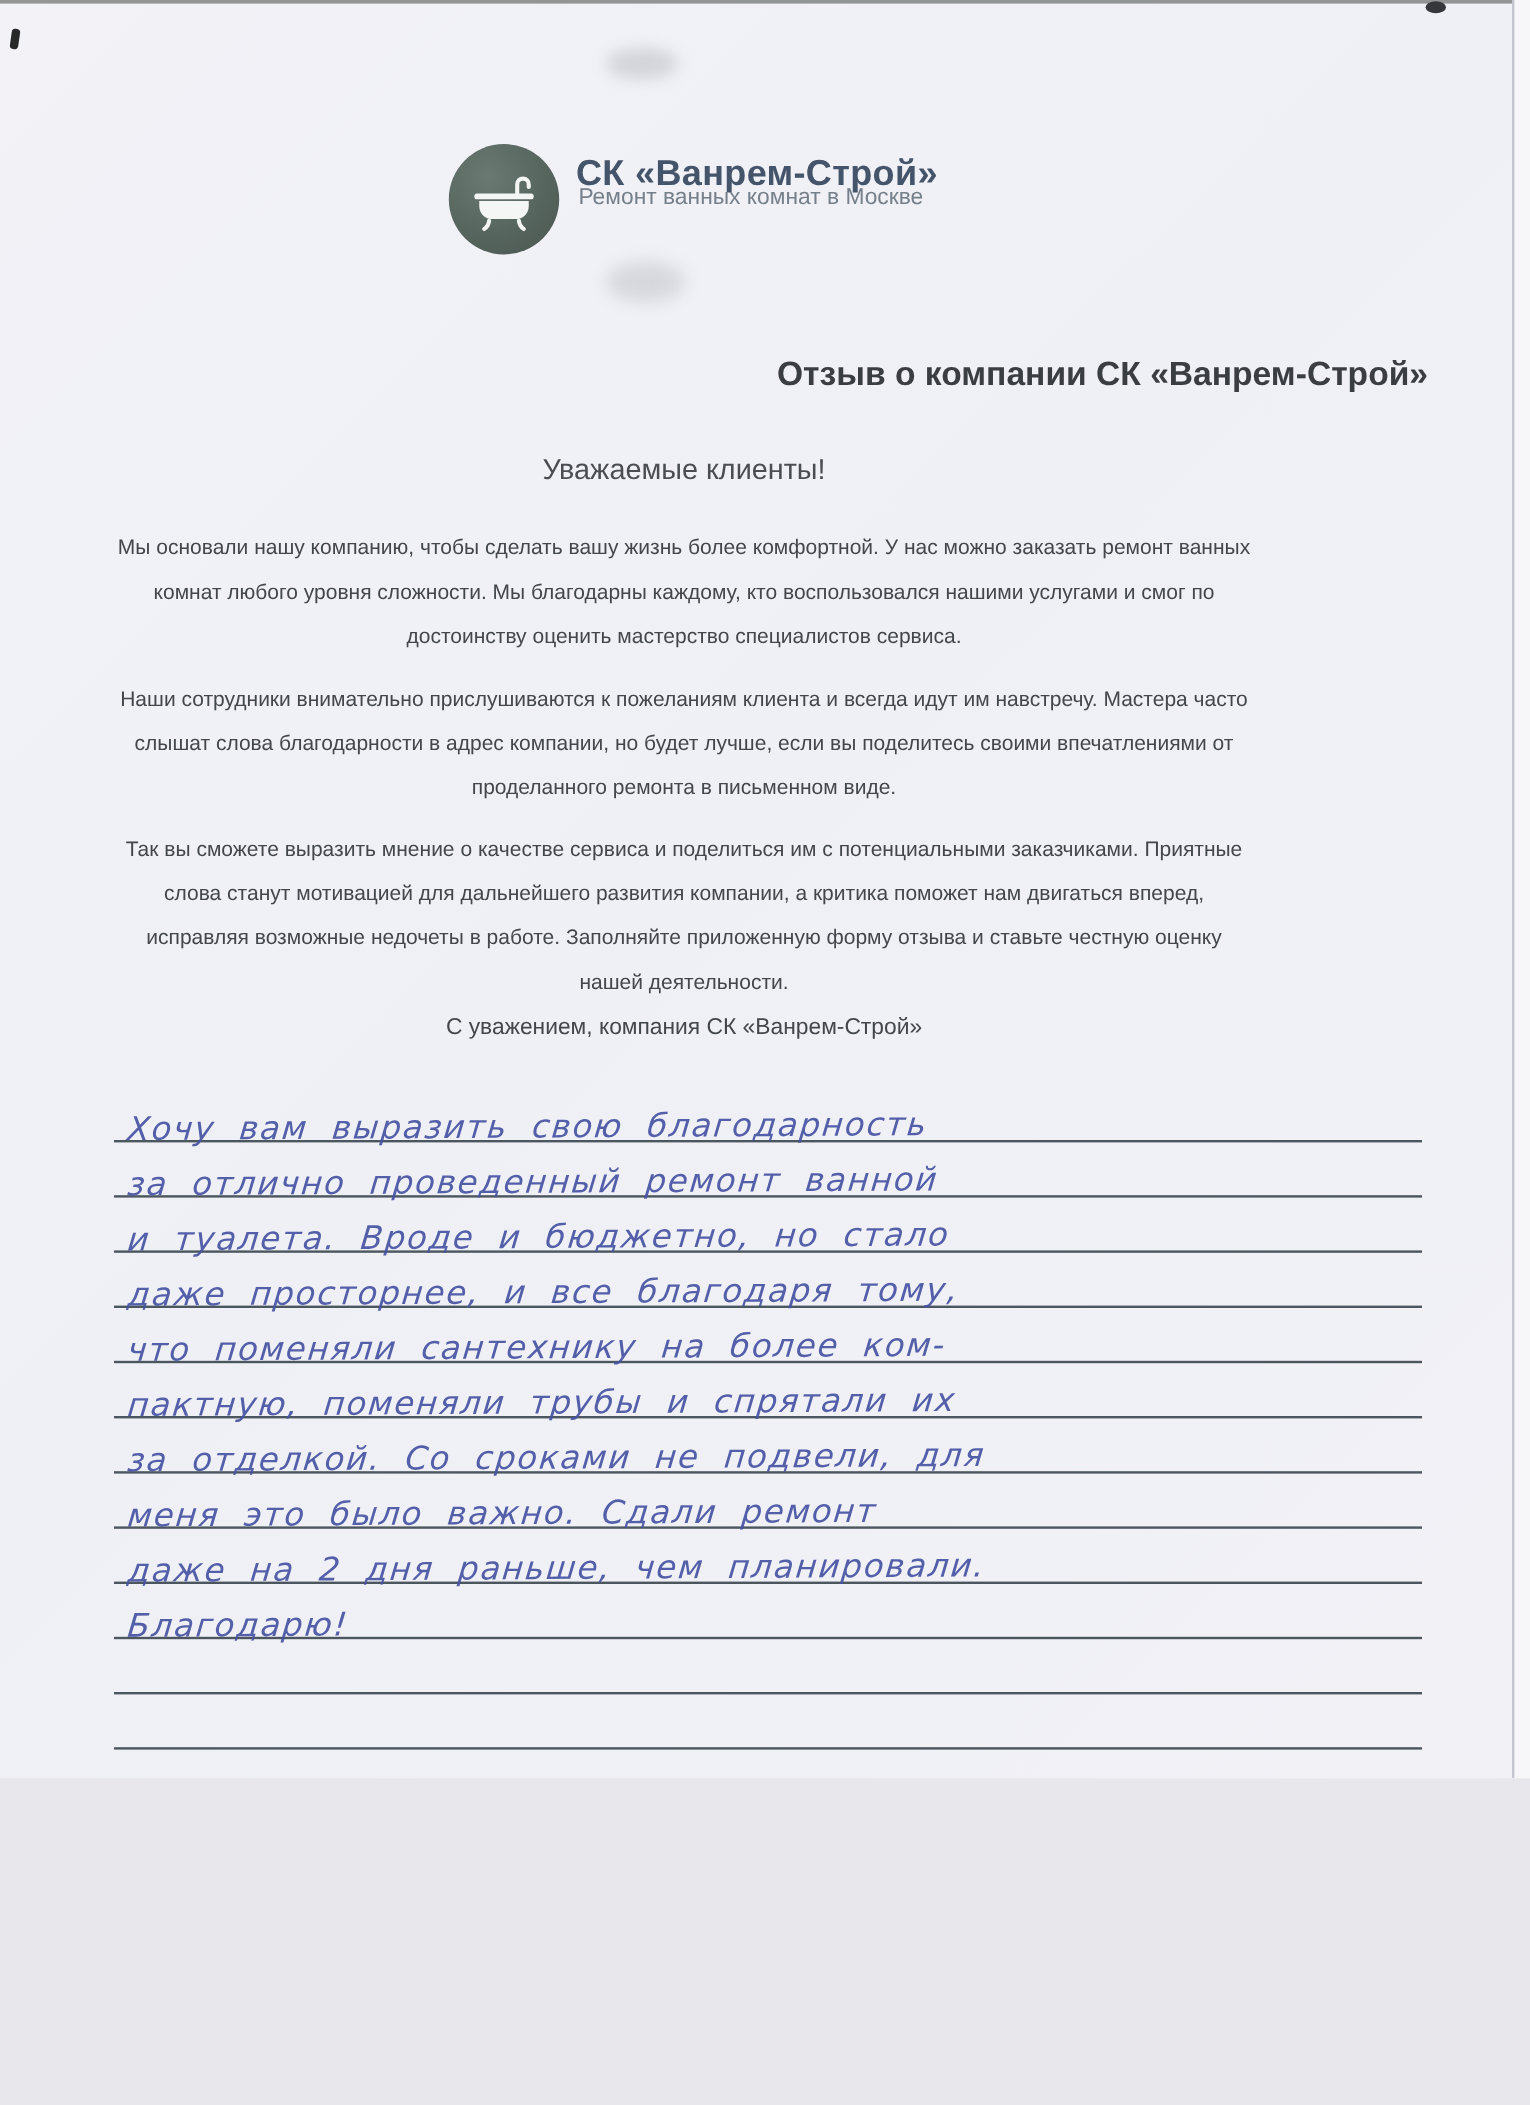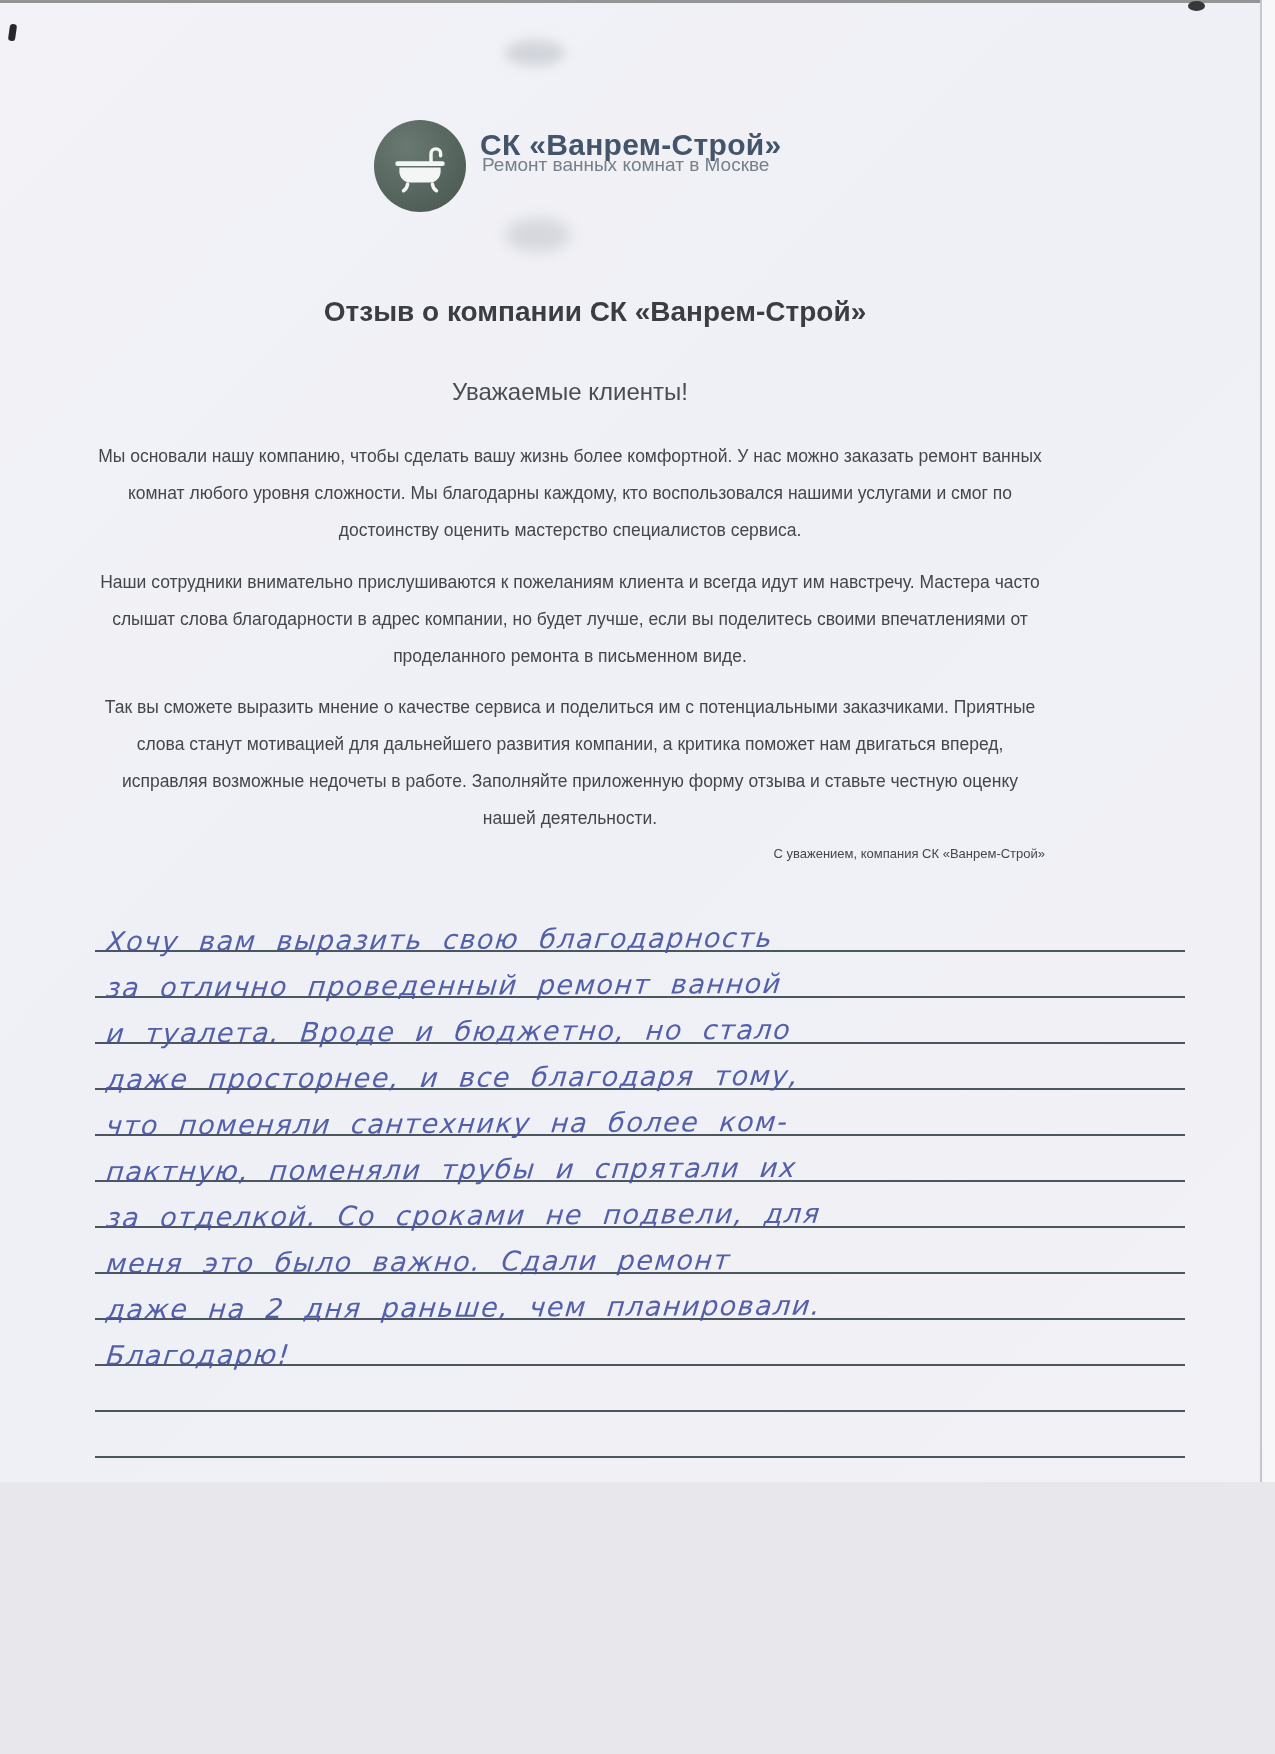--- a/index.html
+++ b/index.html
@@ -16,25 +16,25 @@
   .smudge1{position:absolute;left:505px;top:40px;width:60px;height:26px;background:#9aa0a8;border-radius:50%;filter:blur(6px);opacity:.35;}
   .smudge2{position:absolute;left:505px;top:218px;width:66px;height:34px;background:#9aa0a8;border-radius:50%;filter:blur(7px);opacity:.3;}
   .mark2{position:absolute;left:903px;top:1708px;width:10px;height:4px;background:#44474a;border-radius:2px;transform:rotate(-15deg);}
   
   .logo{position:absolute;left:374px;top:120px;width:92px;height:92px;border-radius:50%;
     background:radial-gradient(circle at 35% 30%,#6b7973 0%,#57655f 55%,#49564f 100%);
     display:flex;align-items:center;justify-content:center;}
   .brand-name{position:absolute;left:480px;top:128px;font-size:30px;font-weight:bold;color:#44546a;letter-spacing:.3px;}
   .brand-tagline{position:absolute;left:482px;top:154px;font-size:19px;color:#76808b;}
   
-  .title{position:absolute;left:0;top:296px;width:1190px;text-align:center;font-size:28px;font-weight:bold;color:#3a3d42;}
+  .title{position:absolute;left:0;top:296px;width:1190px;text-align:right;font-size:28px;font-weight:bold;color:#3a3d42;}
   .greeting{position:absolute;left:95px;top:378px;width:950px;text-align:center;font-size:24px;color:#4a4e53;}
   .para{position:absolute;left:95px;width:950px;text-align:center;font-size:17.5px;line-height:37px;color:#43474c;}
   .p1{top:438px;} .p2{top:564px;} .p3{top:689px;}
-  .signoff{position:absolute;left:95px;top:846px;width:950px;text-align:right;font-size:13px;color:#43474c;}
+  .signoff{position:absolute;left:95px;top:846px;width:950px;text-align:center;font-size:19px;color:#43474c;}
   
   .lines{position:absolute;left:95px;top:906px;width:1090px;}
   .ruled-line{position:relative;height:46px;border-bottom:2px solid #4b565e;box-sizing:border-box;}
   .hw{
     position:absolute;left:10px;bottom:-7px;white-space:nowrap;
     font-family:"DejaVu Sans",sans-serif;font-style:italic;font-size:27px;
     color:#4753a4;letter-spacing:1.5px;word-spacing:10px;
     transform:rotate(-.35deg) skewX(-6deg);transform-origin:left bottom;opacity:.92;
   }
   

